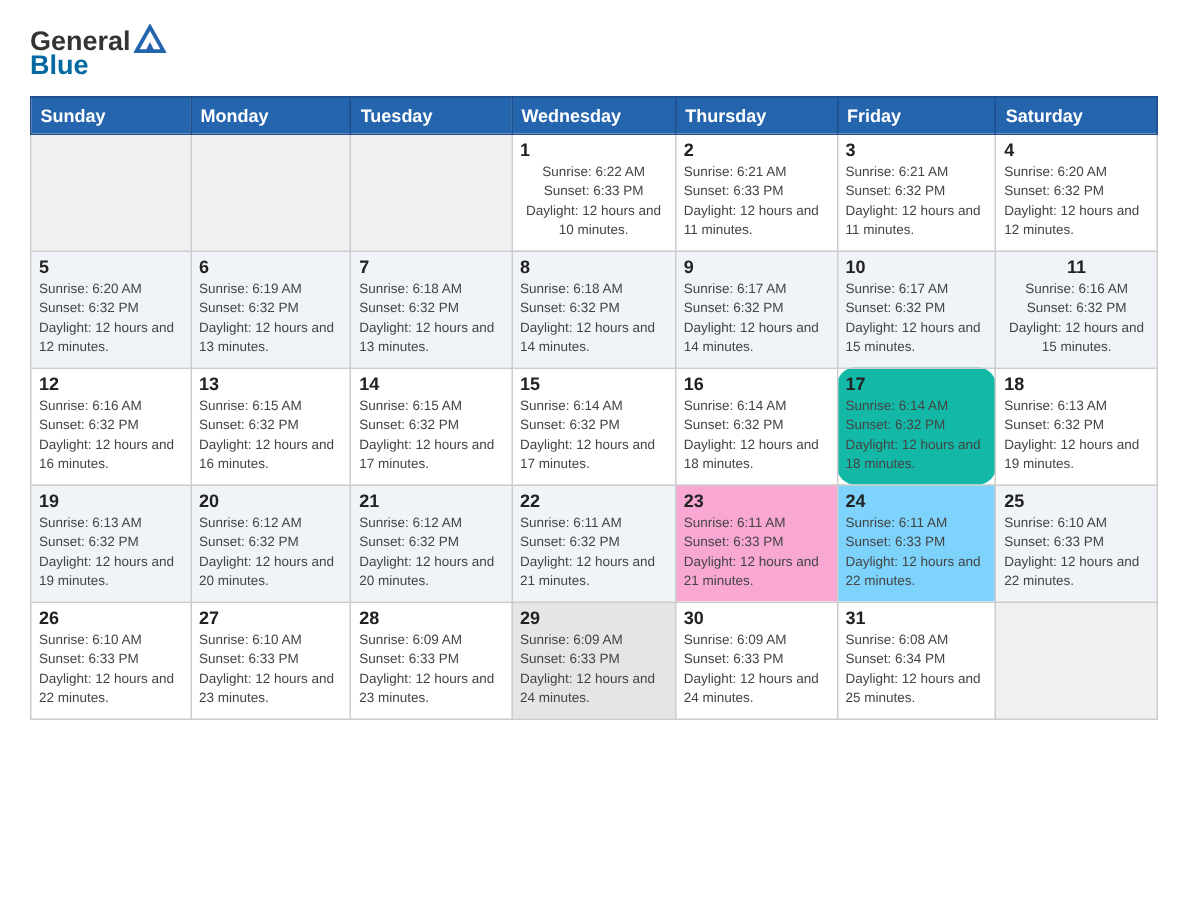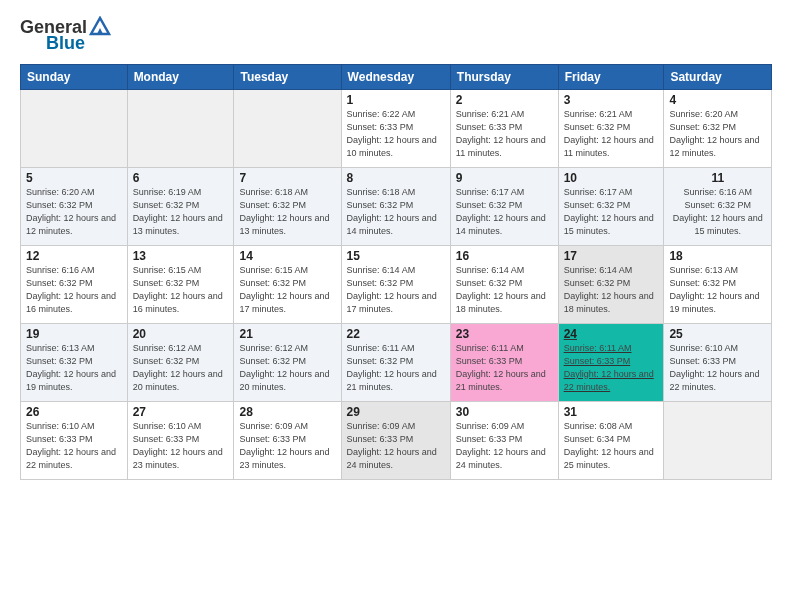--- a/index.html
+++ b/index.html
@@ -88,21 +88,21 @@
     .empty-cell {
       background: #f0f0f0 !important;
     }
   </style>
 </head>
 <body>
 
 <div class="page">
   <div class="header">
     <div class="logo">
-      <div style="display:flex;flex-direction:column;align-items:center;">
+      <div style="display:flex;flex-direction:column;align-items:flex-start;">
         <div style="display:flex;align-items:center;">
           <span class="logo-text logo-general">General</span>
           <svg width="22" height="20" viewBox="0 0 22 20" style="margin-left:2px;margin-top:-4px;">
             <polygon points="2,18 11,2 20,18" fill="none" stroke="#2565AE" stroke-width="2.5"></polygon>
             <polygon points="8,18 14,18 11,12" fill="#2565AE"></polygon>
           </svg>
         </div>
         <span class="logo-text logo-blue" style="margin-top:-4px;">Blue</span>
       </div>
     </div>
@@ -124,21 +124,21 @@
           <th>Saturday</th>
         </tr>
     </thead>
     <tbody id="calendar-body">
     <tr>
           <td class="empty-cell"></td>
           <td class="empty-cell"></td>
           <td class="empty-cell"></td>
           <td style="background: rgb(255, 255, 255);">
             <div class="day-num">1</div>
-            <div class="day-info" style="white-space: pre-line;">Sunrise: 6:22 AM
+            <div class="day-info" style="white-space: pre-line; text-align: center;">Sunrise: 6:22 AM
 Sunset: 6:33 PM
 Daylight: 12 hours and 10 minutes.</div>
           </td>
           <td style="background: rgb(255, 255, 255);">
             <div class="day-num">2</div>
             <div class="day-info" style="white-space: pre-line;">Sunrise: 6:21 AM
 Sunset: 6:33 PM
 Daylight: 12 hours and 11 minutes.</div>
           </td>
           <td style="background: rgb(255, 255, 255);">
@@ -222,21 +222,21 @@
             <div class="day-info" style="white-space: pre-line;">Sunrise: 6:14 AM
 Sunset: 6:32 PM
 Daylight: 12 hours and 17 minutes.</div>
           </td>
           <td style="background: rgb(255, 255, 255);">
             <div class="day-num">16</div>
             <div class="day-info" style="white-space: pre-line;">Sunrise: 6:14 AM
 Sunset: 6:32 PM
 Daylight: 12 hours and 18 minutes.</div>
           </td>
-          <td style="background: #e5e5e5;">
+          <td style="background: #14b8a6; border-radius: 12px;">
             <div class="day-num">17</div>
             <div class="day-info" style="white-space: pre-line;">Sunrise: 6:14 AM
 Sunset: 6:32 PM
 Daylight: 12 hours and 18 minutes.</div>
           </td>
           <td style="background: rgb(255, 255, 255);">
             <div class="day-num">18</div>
             <div class="day-info" style="white-space: pre-line;">Sunrise: 6:13 AM
 Sunset: 6:32 PM
 Daylight: 12 hours and 19 minutes.</div>
@@ -266,21 +266,21 @@
             <div class="day-info" style="white-space: pre-line;">Sunrise: 6:11 AM
 Sunset: 6:32 PM
 Daylight: 12 hours and 21 minutes.</div>
           </td>
           <td style="background: #f9a8d4;">
             <div class="day-num">23</div>
             <div class="day-info" style="white-space: pre-line;">Sunrise: 6:11 AM
 Sunset: 6:33 PM
 Daylight: 12 hours and 21 minutes.</div>
           </td>
-          <td style="background: #14b8a6; text-decoration: underline;">
+          <td style="background: #7dd3fc;">
             <div class="day-num">24</div>
             <div class="day-info" style="white-space: pre-line;">Sunrise: 6:11 AM
 Sunset: 6:33 PM
 Daylight: 12 hours and 22 minutes.</div>
           </td>
           <td style="background: rgb(240, 244, 248);">
             <div class="day-num">25</div>
             <div class="day-info" style="white-space: pre-line;">Sunrise: 6:10 AM
 Sunset: 6:33 PM
 Daylight: 12 hours and 22 minutes.</div>

